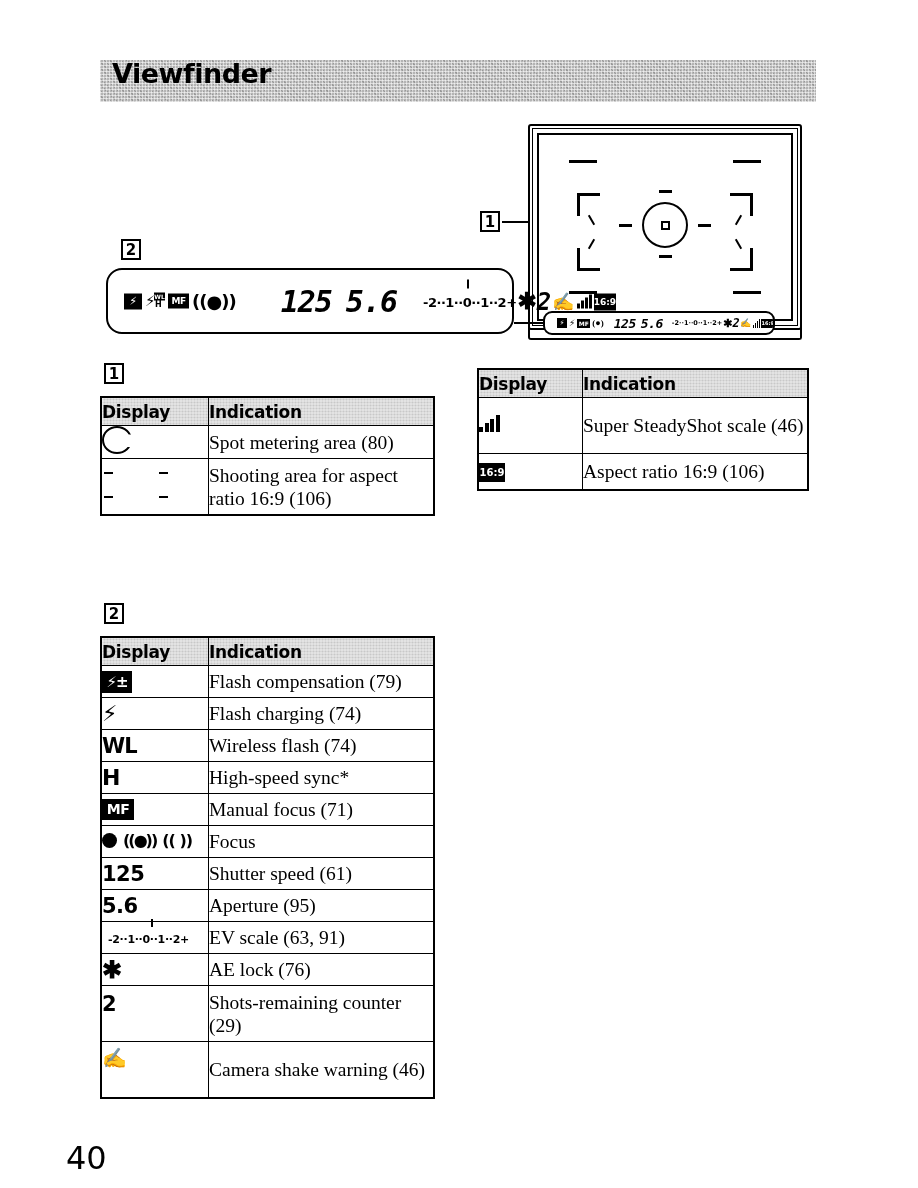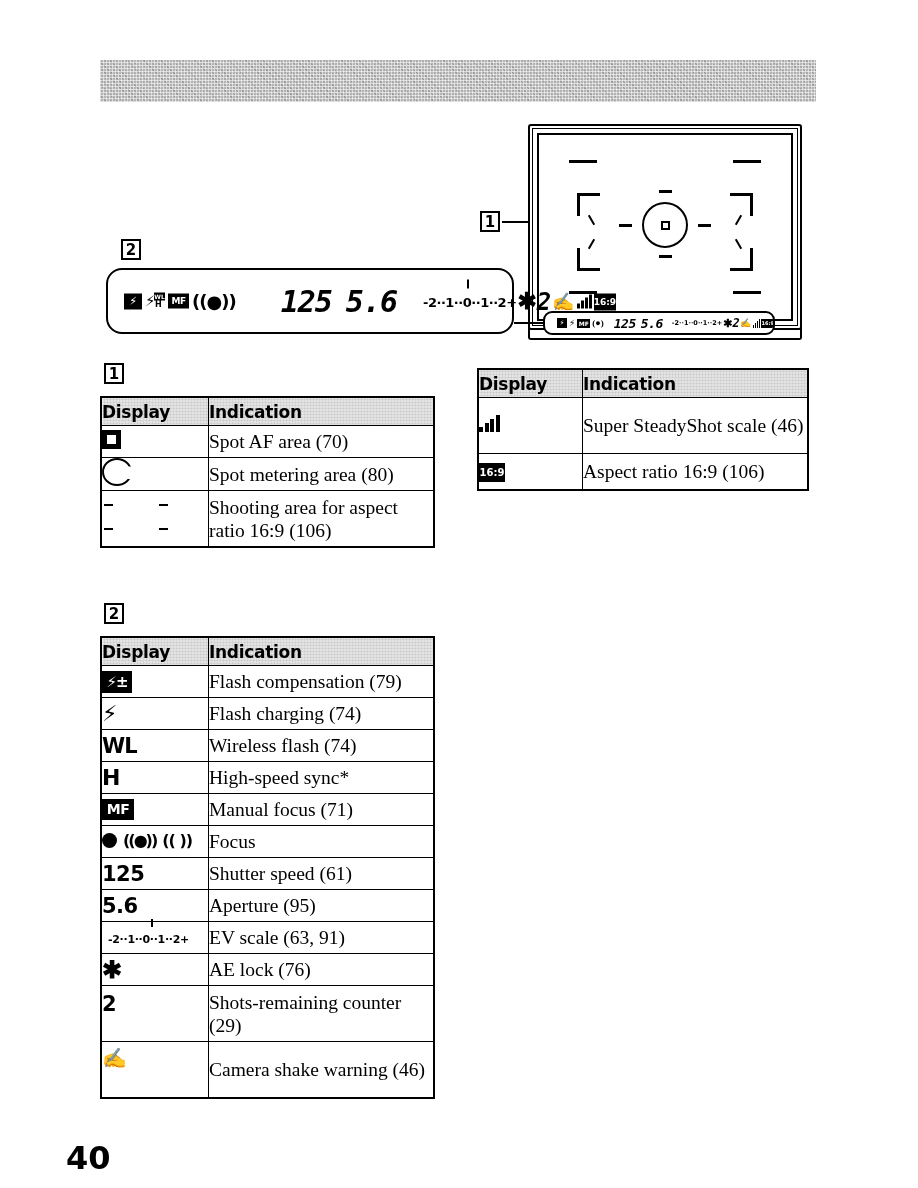--- a/index.html
+++ b/index.html
@@ -127,29 +127,30 @@
   
   #footnote {
     position:absolute; left:479px; top:500px; width:328px;
     font-family:"Liberation Serif", serif; font-size:19.5px; line-height:26px;
     text-indent:-13px; padding-left:13px; text-align:left;
   }
 
   
   #page-number {
     position:absolute; left:66px; top:1139px;
-    font-family:"DejaVu Sans", sans-serif; font-weight:bold; font-size:32px;
+    font-family:"DejaVu Sans", sans-serif; font-weight:normal; font-size:32px;
   }
 </style>
 </head>
 <body>
 
 <div class="page">
 
   <div id="header-banner"></div>
+  <div id="header-title">Viewfinder</div>
 
   <div id="vf-wrap">
     <div class="vf-outer"></div>
     <div class="vf-mid"></div>
     <div class="vf-inner"></div>
     <div class="vf-field">
       <div class="asp tl"></div>
       <div class="asp tr"></div>
       <div class="asp bl"></div>
       <div class="asp br"></div>
@@ -244,26 +245,20 @@
   <div class="callout" style="left:104px; top:363px;">1</div>
   <div class="tbl" style="left:100px; top:396px; width:335px;">
     <table>
       <tbody>
           <tr>
         <th class="th-cell" style="width:107px;">Display</th>
         <th class="th-cell">Indication</th>
       </tr>
       <tr>
         <td class="disp-cell" style="height:32px;">
-          <span style="display:inline-block;width:19px;height:19px;border:5px solid #000;background:#fff;"></span>
-        </td>
-        <td class="ind-cell">Spot AF area (70)</td>
-      </tr>
-      <tr>
-        <td class="disp-cell" style="height:32px;">
           <span style="position:relative;display:inline-block;width:30px;height:28px;">
             <i style="position:absolute;inset:0;border:2px solid #000;border-radius:50%;
                       clip-path:polygon(0 0,100% 0,100% 30%,60% 30%,60% 75%,100% 75%,100% 100%,0 100%);"></i>
           </span>
         </td>
         <td class="ind-cell">Spot metering area (80)</td>
       </tr>
       <tr>
         <td class="disp-cell" style="height:56px;">
           <span style="position:relative;display:inline-block;width:68px;height:32px;">

